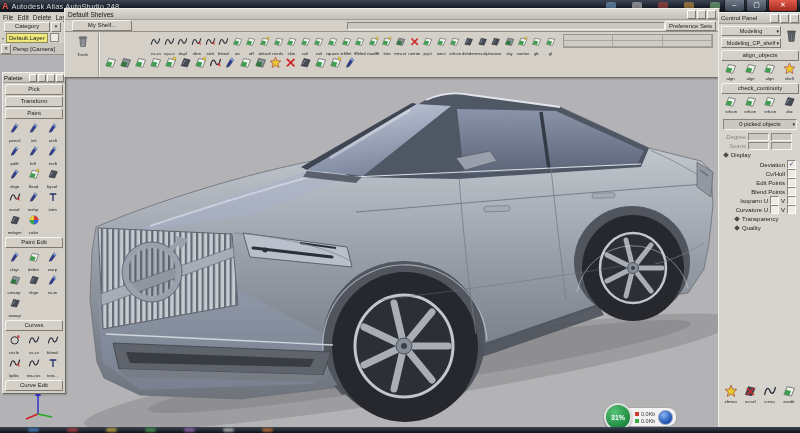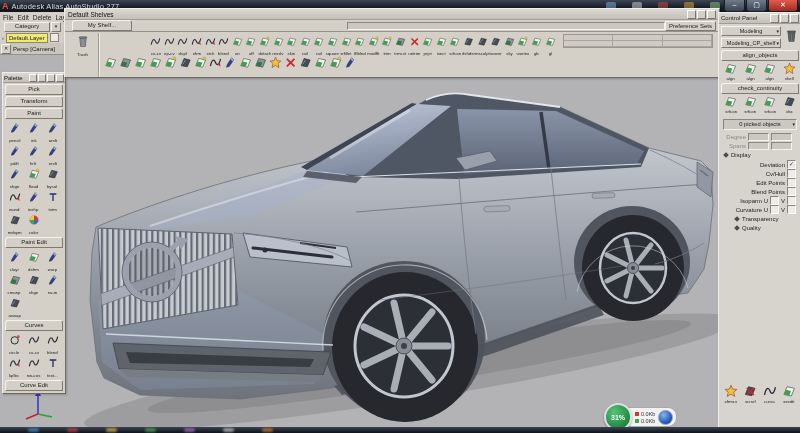--- a/index.html
+++ b/index.html
@@ -256,21 +256,21 @@
             <span class="huddot" style="background: rgb(58, 168, 72);"></span>
             <span>0.0Kb</span>
           </div>
         </div>
       <div class="hudsphere"></div>
     </div>
   </div>
 
   <div class="titlebar">
     <span class="app-logo">A</span>
-    <span class="title-text">Autodesk Alias AutoStudio 277...</span>
+    <span class="title-text">Autodesk Alias AutoStudio 248...</span>
     <div class="ghosts" id="ghost-icons">
         <span class="ghost" style="background: rgb(127, 179, 224);"></span>
         <span class="ghost" style="background: rgb(217, 217, 217);"></span>
         <span class="ghost" style="background: rgb(207, 74, 66);"></span>
         <span class="ghost" style="background: rgb(232, 168, 58);"></span>
         <span class="ghost" style="background: rgb(139, 208, 139);"></span>
       </div>
   </div>
   <div class="win-controls">
     <div class="wc">–</div>

